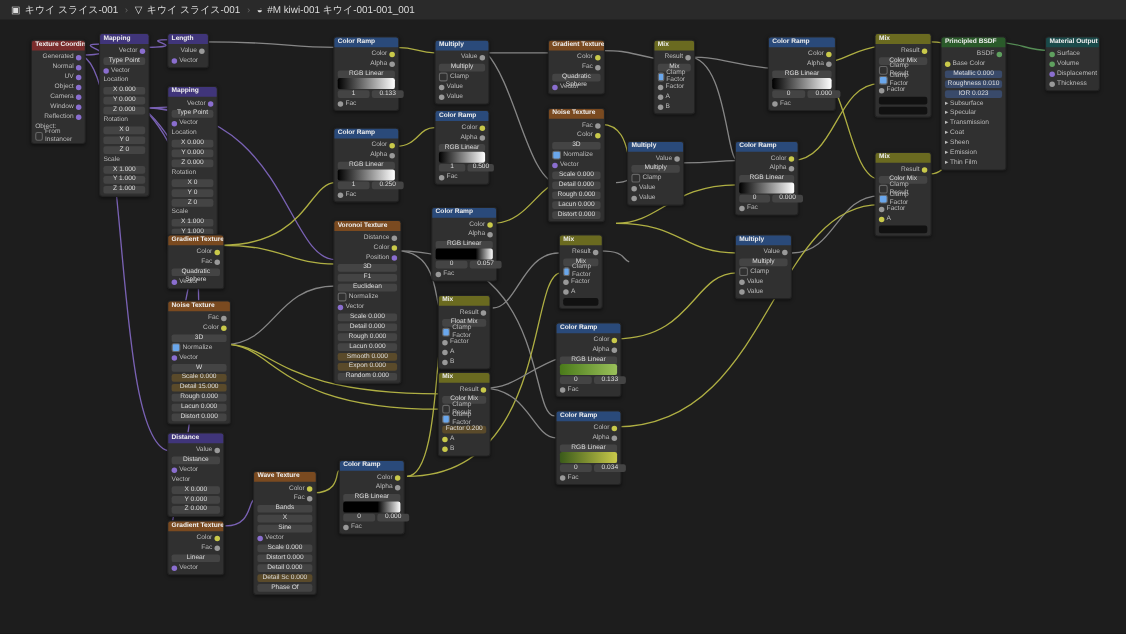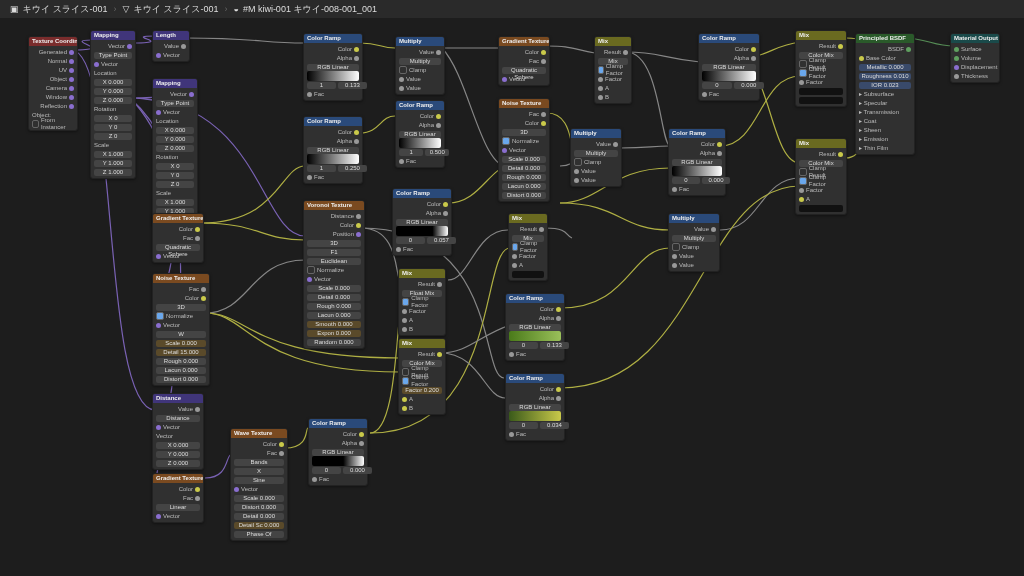--- a/index.html
+++ b/index.html
@@ -34,21 +34,21 @@
   .h-dkteal{background:#1a4a4a}
 </style>
 </head>
 <body>
 
 <div class="header">
   <span class="crumb">▣ <span>キウイ スライス-001</span></span>
   <span class="sep">›</span>
   <span class="crumb">▽ <span>キウイ スライス-001</span></span>
   <span class="sep">›</span>
-  <span class="crumb">◒ <span>#M kiwi-001 キウイ-008-001_001</span></span>
+  <span class="crumb">◒ <span>#M kiwi-001 キウイ-001-001_001</span></span>
 </div>
 
 <div class="canvas">
 <svg class="wires" viewBox="0 0 1024 558">
   <g fill="none" stroke-width="1.2" opacity="0.85">
     <path d="M72 32 C120 32 60 22 92 22" stroke="#8a6ecf"></path>
     <path d="M130 25 C180 25 120 18 155 18" stroke="#8a6ecf"></path>
     <path d="M130 80 C200 80 210 65 160 77" stroke="#8a6ecf"></path>
     <path d="M130 80 C260 80 260 218 305 218" stroke="#8a6ecf"></path>
     <path d="M130 80 C240 80 150 210 155 210" stroke="#8a6ecf"></path>

